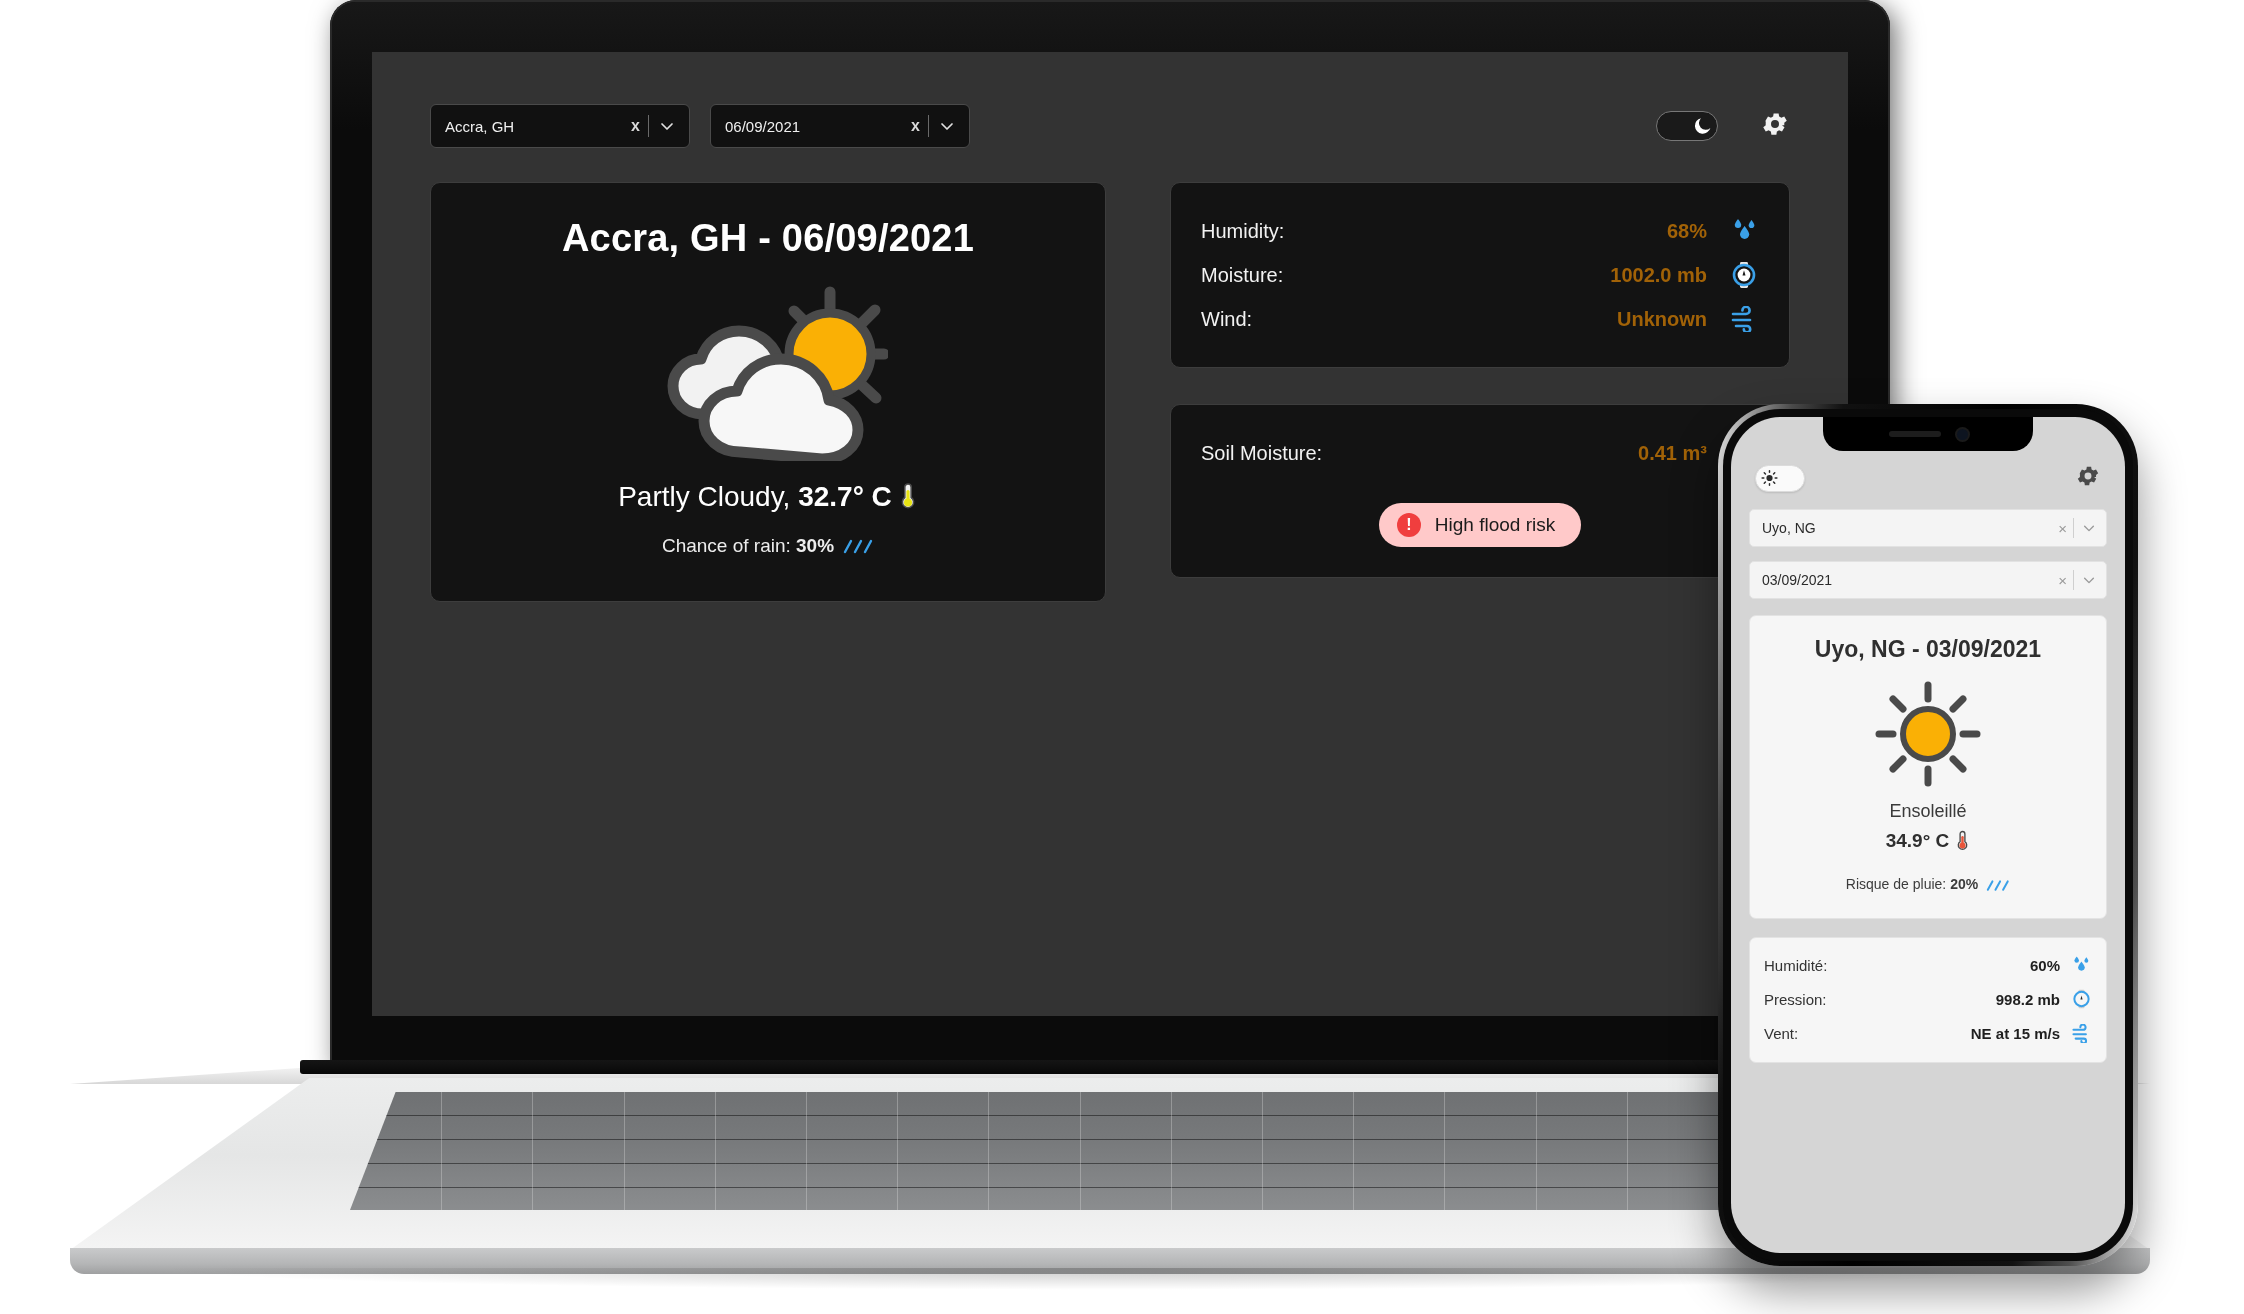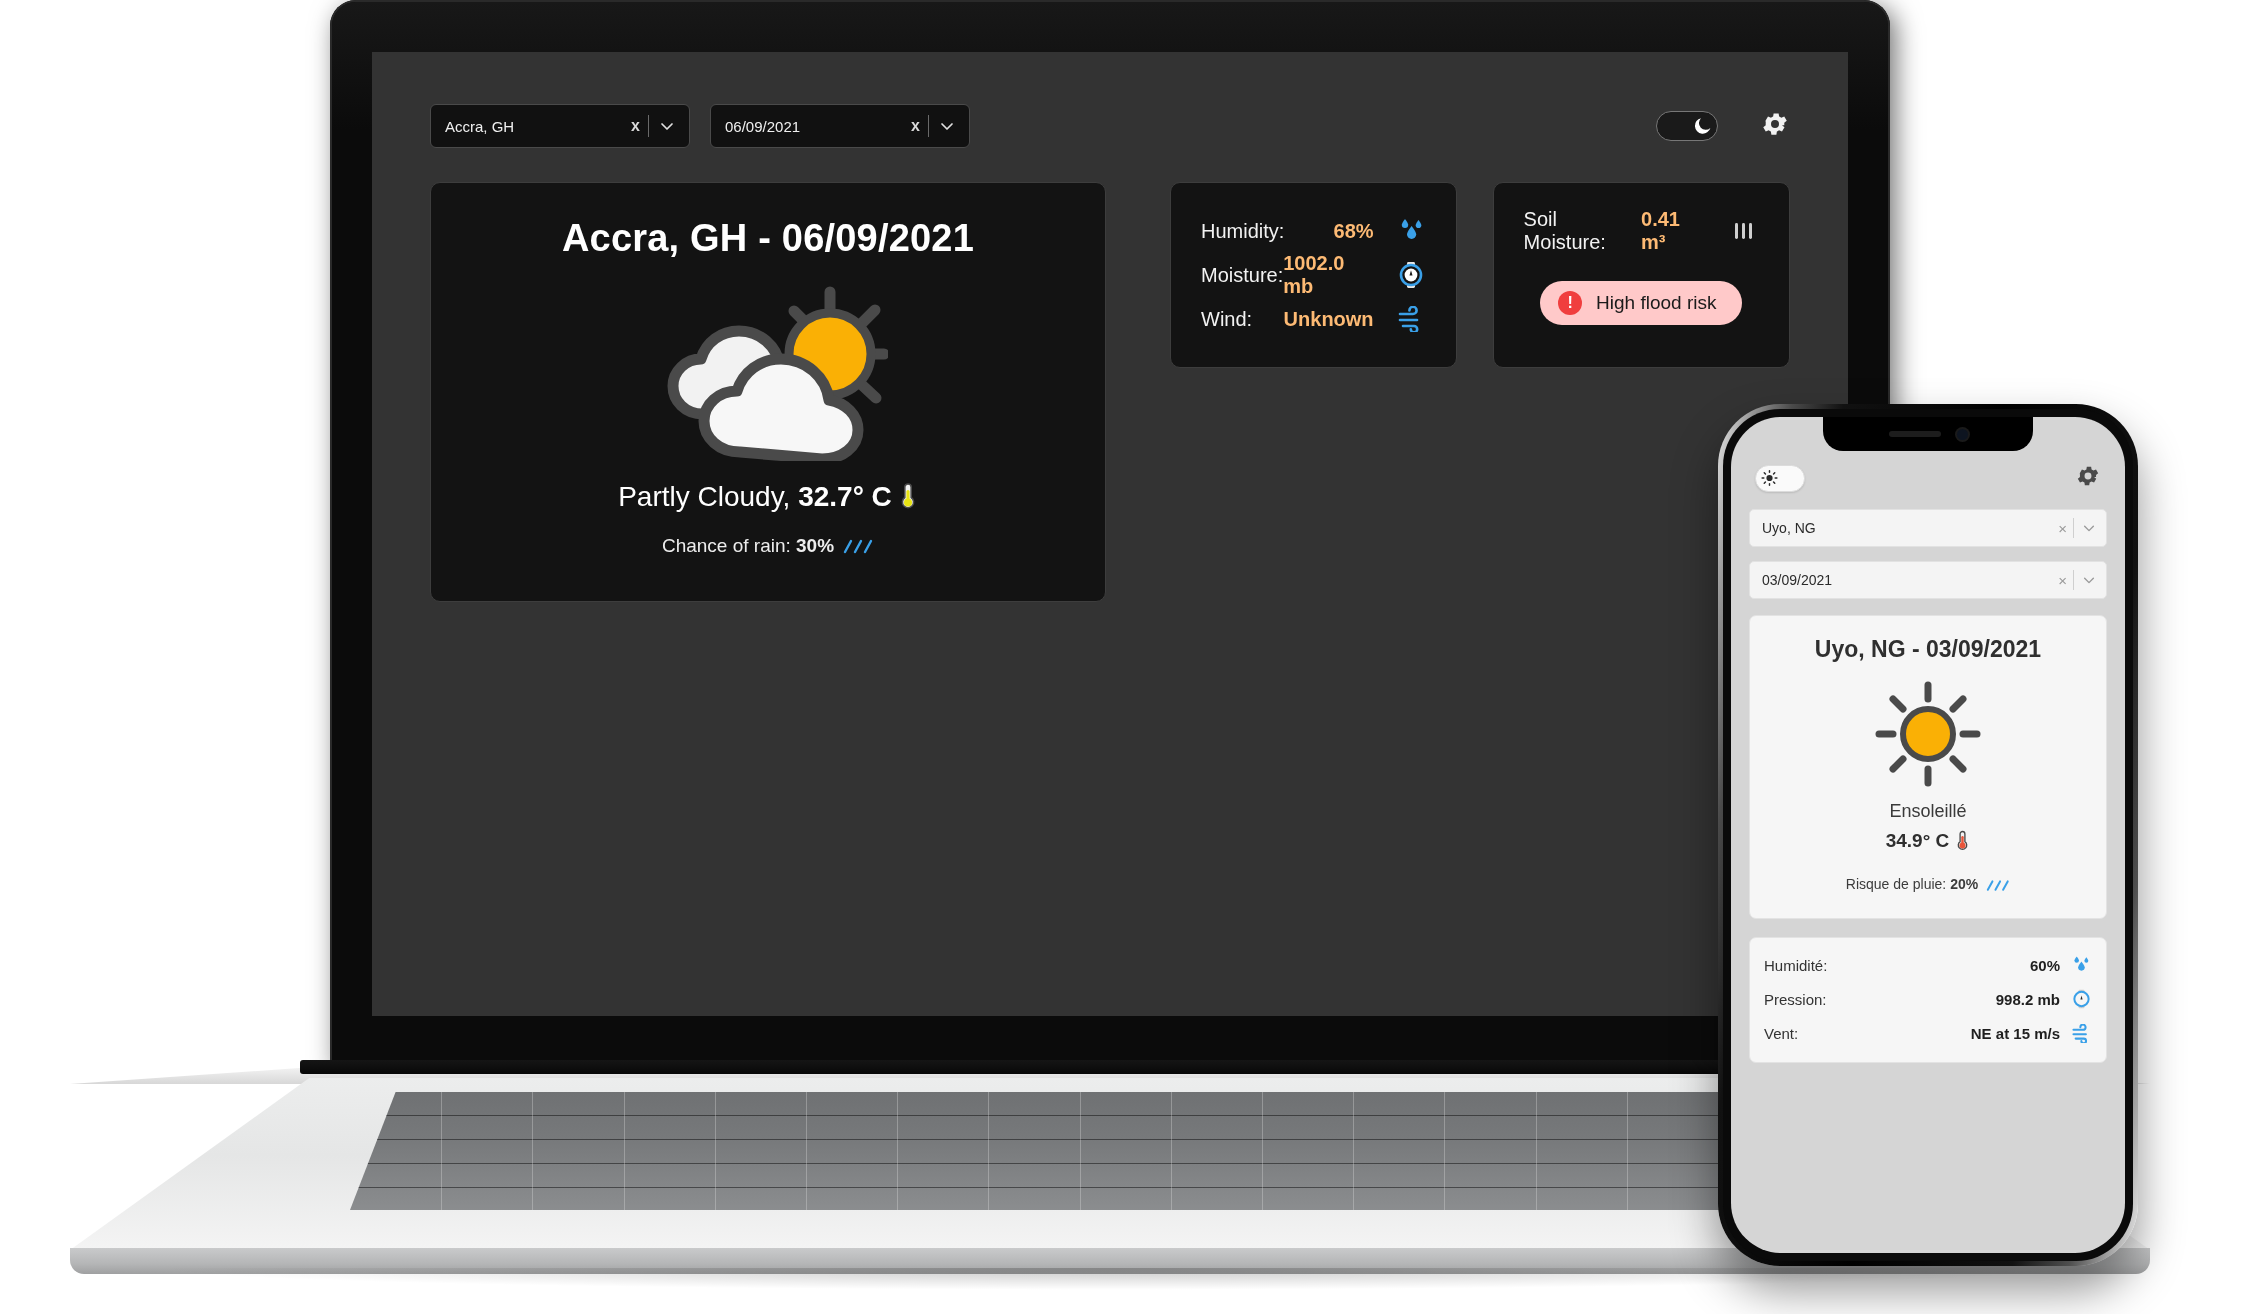--- a/index.html
+++ b/index.html
@@ -105,40 +105,40 @@
   }
   .toggle .knob {
     position:absolute; right:4px; top:50%; transform:translateY(-50%);
     width:21px; height:21px;
     display:flex; align-items:center; justify-content:center;
   }
   .gear-btn { margin-left: 22px; cursor:pointer; display:flex; }
 
   .grid { display:flex; gap: 38px; margin-top: 34px; align-items:flex-start;justify-content:space-between; }
   .col-left { width: 676px; }
-  .col-right { width: 620px; display:flex; flex-direction:row; gap: 36px; }
+  .col-right { width: 620px; display:flex; flex-direction:column; gap: 36px; }
 
   .card-dark {
     background:#131313; border:1px solid #3d3d3d; border-radius:10px;
   }
 
   .main-card { padding: 34px 30px 40px; text-align:center; }
   .main-title { font-size: 38px; font-weight:700; letter-spacing:.2px; }
   .main-icon { margin: 26px 0 20px; display:flex; justify-content:center; }
   .cond-line { font-size: 28px; margin-top: 6px; }
   .cond-line b { font-weight:700; }
   .rain-line { font-size: 19px; margin-top: 18px; color:#ededed; }
   .rain-line b { font-weight:700; }
   .inline-ico { display:inline-block; vertical-align:-4px; margin-left:6px; }
 
   .metrics { padding: 26px 30px 26px; }
   .mrow { display:flex; align-items:center; height:44px; font-size:20px; }
   .mlabel { color:#f2f2f2; }
   .mspacer { flex:1; }
-  .mval { font-weight:700; color:#fdba74; margin-right:22px; }
+  .mval { font-weight:700; color:#a16207; margin-right:22px; }
   .mico { width:30px; display:flex; justify-content:center; }
 
   .soil-card { padding: 26px 30px 30px; }
   .risk-wrap { display:flex; justify-content:center; margin-top: 28px; }
   .risk-pill {
     background:#ffc9c9; color:#1b1b1b;
     border-radius: 22px; height:44px;
     display:flex; align-items:center; gap:14px;
     padding: 0 26px 0 18px; font-size:19px;
   }

